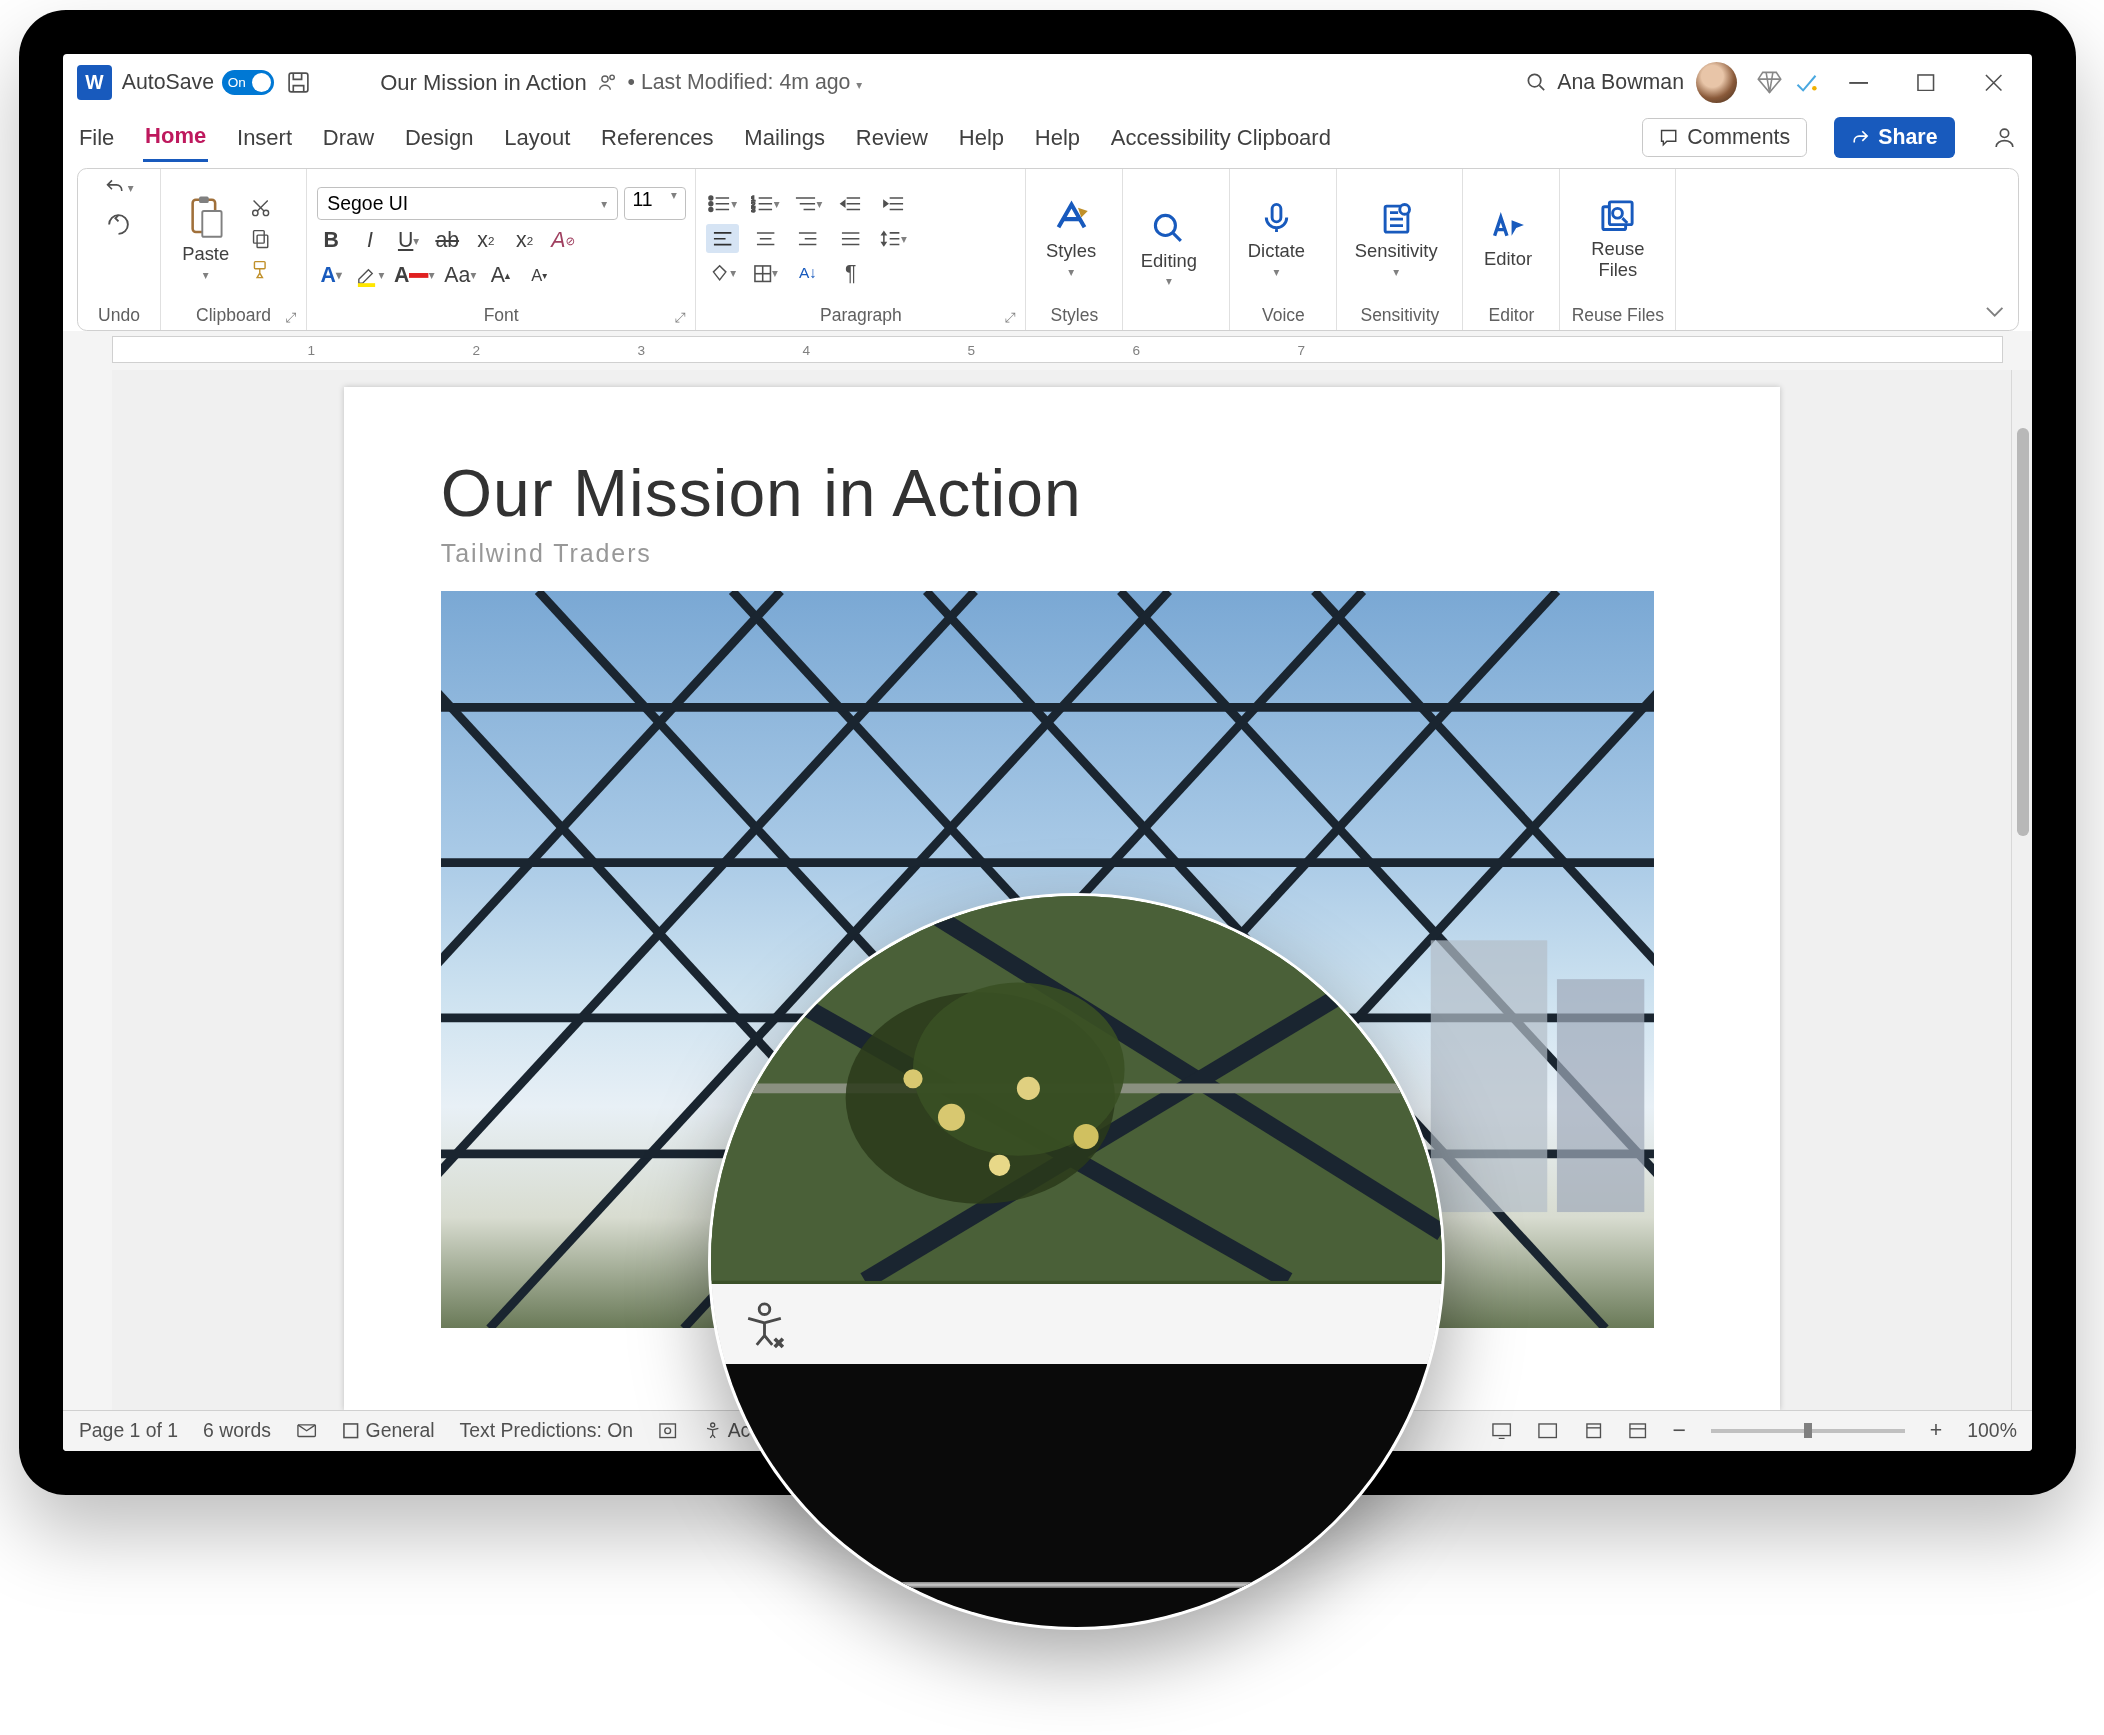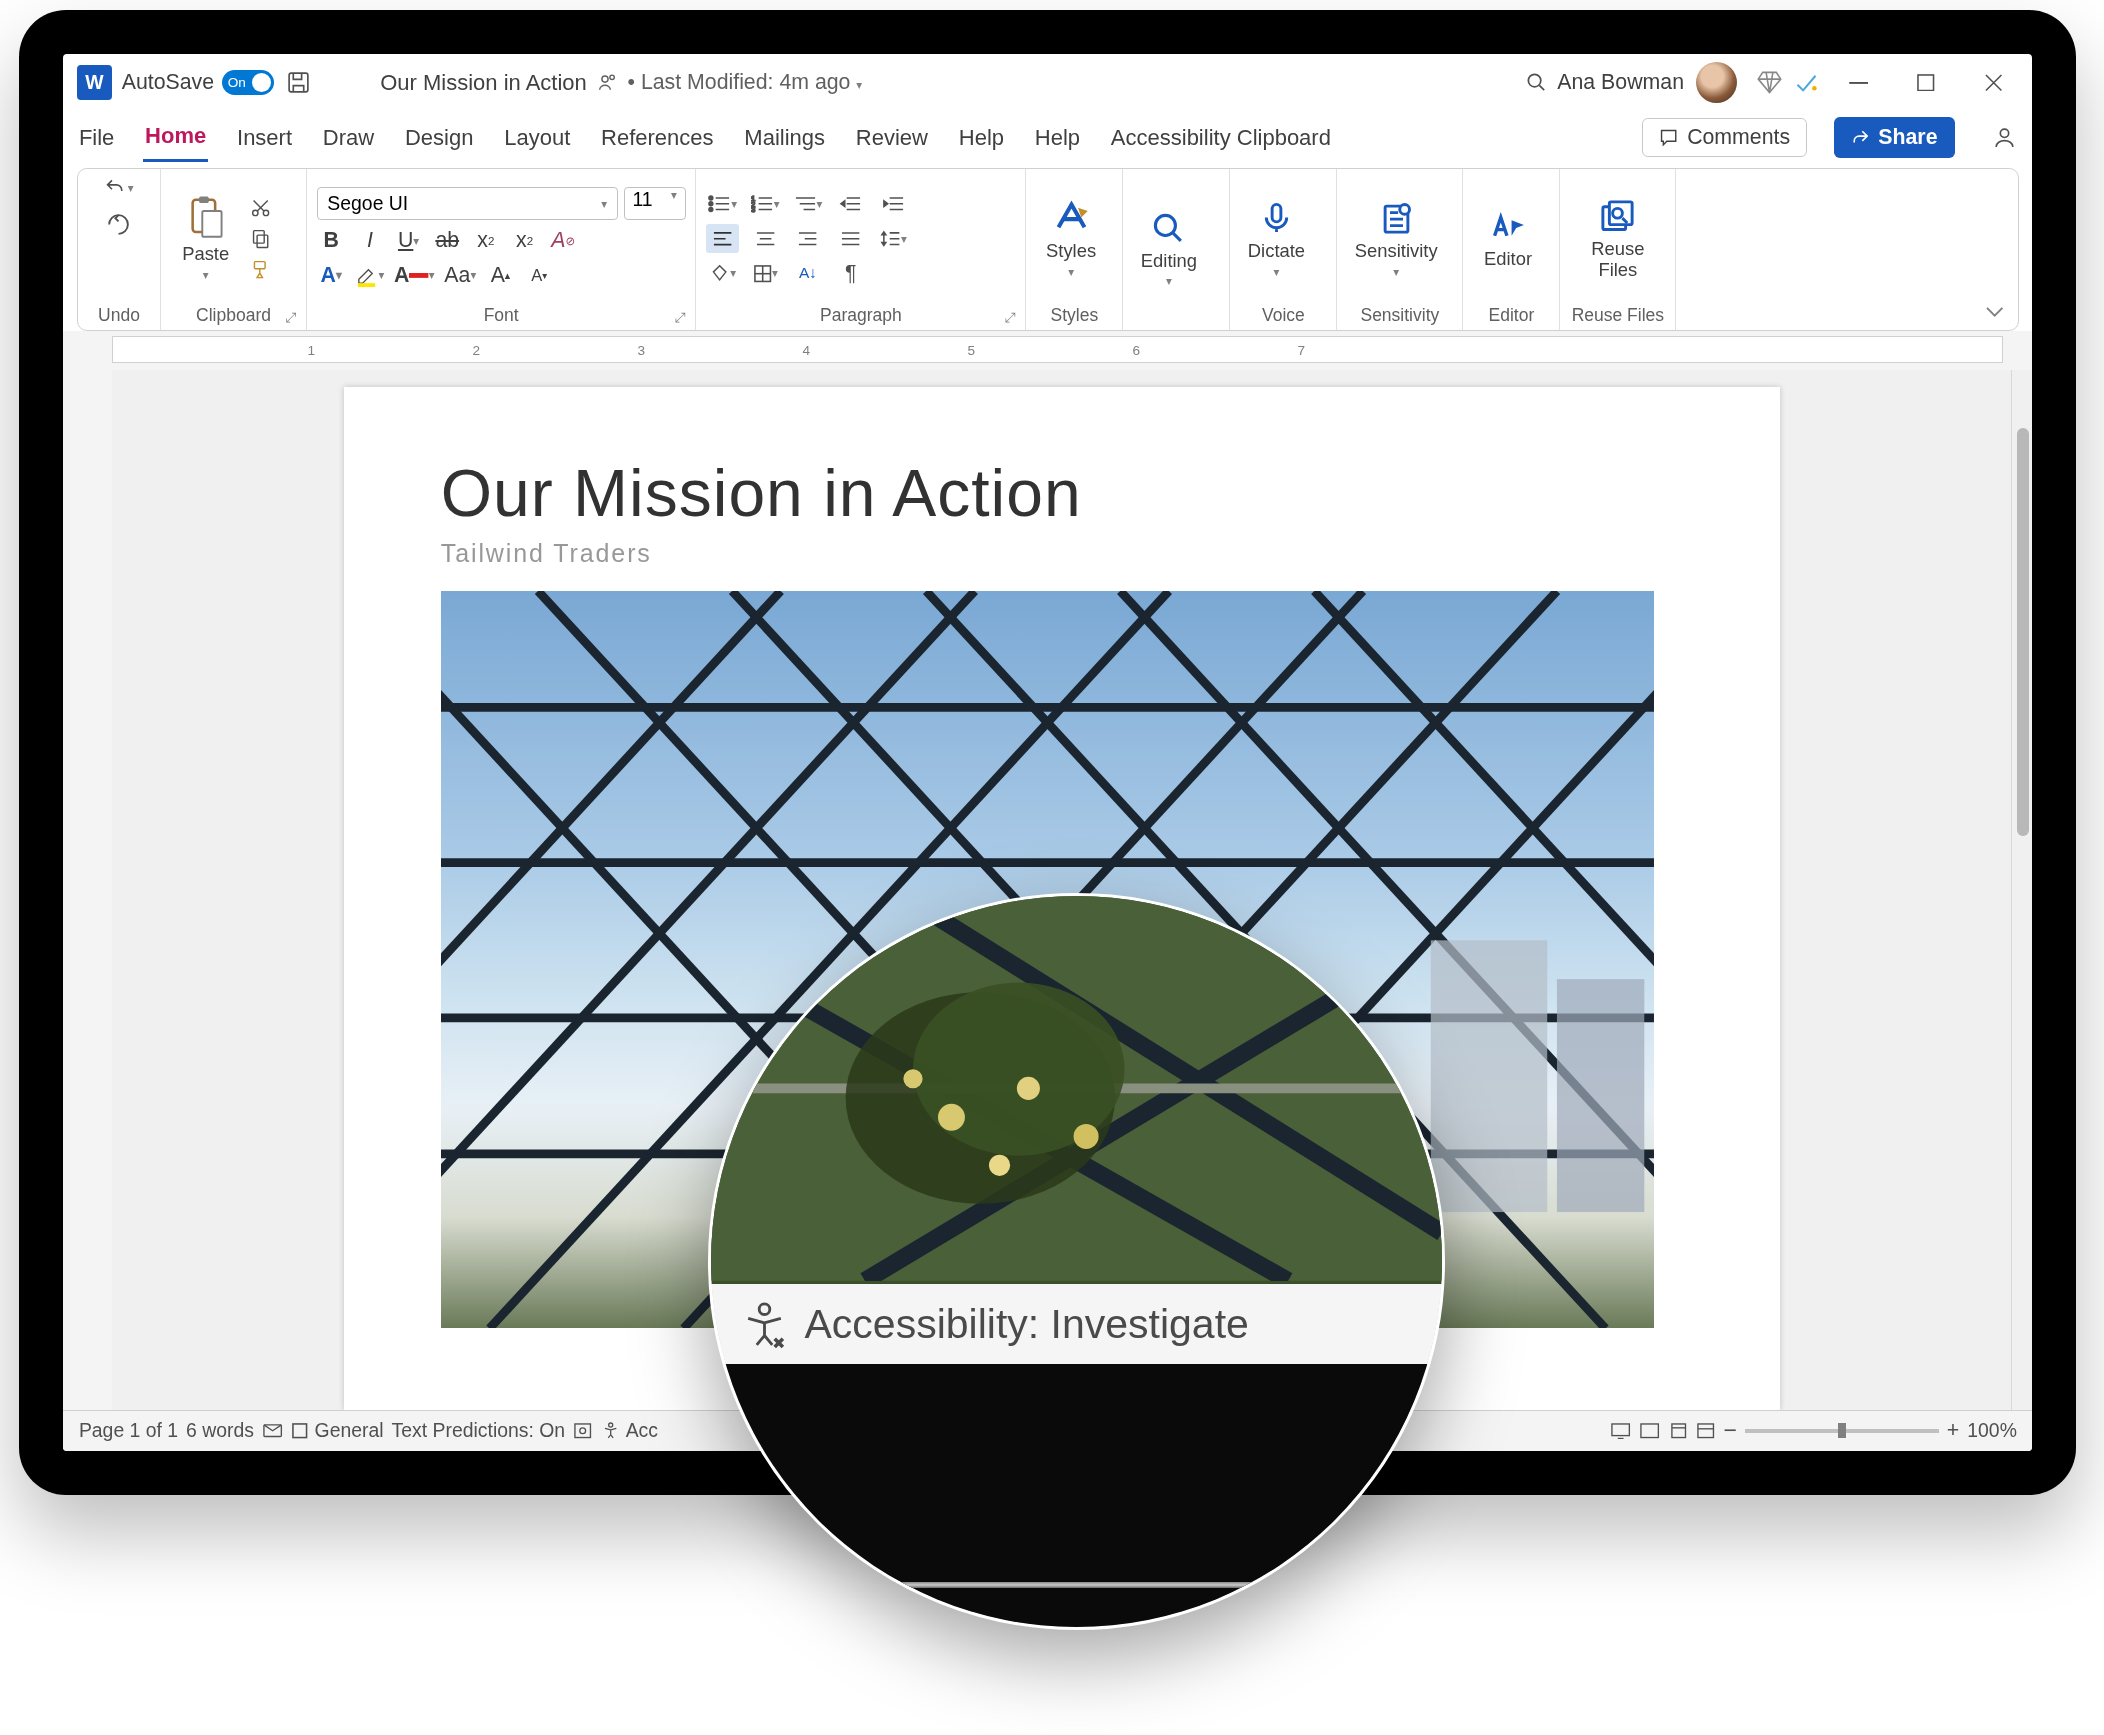--- a/index.html
+++ b/index.html
@@ -64,21 +64,21 @@
   .page-wrap { flex: 1; display: flex; justify-content: center; padding-top: 17.5px; position: relative; }
   .page { width: 1436px; background: #fff; box-shadow: 0 0 5.8px rgba(0,0,0,0.2); padding: 68px 97px; }
   .doc-h1 { font-size: 66px; font-weight: 300; color: #323232; letter-spacing: 1px; }
   .doc-sub { font-size: 25px; color: #989898; margin-top: 7.8px; letter-spacing: 1.9px; }
   .doc-image { width: 1213px; height: 737px; margin-top: 23px; position: relative; overflow: hidden; background: linear-gradient(180deg, #7aa8d4 0%, #a8c9e6 35%, #cde2f0 55%, #e8f0f6 70%, #d8dcd0 85%, #6a7a58 100%); }
   .lattice { position: absolute; inset: 0; }
   .lattice line { stroke: #1a2530; stroke-width: 9; }
   .vscroll { width: 21.3px; background: #f0f0f0; position: relative; border-left: 1px solid #d8d8d8; }
   .vscroll-thumb { position: absolute; top: 58px; width: 11.6px; left: 4.9px; height: 408px; background: #b8b8b8; border-radius: 5.8px; }
   
-  .statusbar { height: 41px; background: #f4f4f4; border-top: 1px solid #d0d0d0; display: flex; align-items: center; padding: 0 15.5px; gap: 8px; font-size: 19.4px; color: #505050; }
+  .statusbar { height: 41px; background: #f4f4f4; border-top: 1px solid #d0d0d0; display: flex; align-items: center; padding: 0 15.5px; gap: 25px; font-size: 19.4px; color: #505050; }
   .status-item { display: flex; align-items: center; gap: 5.8px; }
   .status-spacer { flex: 1; }
   .zoom-slider { width: 194px; height: 3.9px; background: #c0c0c0; position: relative; }
   .zoom-thumb { position: absolute; top: -5.8px; left: 93px; width: 7.8px; height: 15.5px; background: #808080; }
   
   .magnifier { position: absolute; top: 893px; left: 708px; width: 737px; height: 737px; border-radius: 50%; background: #fff; border: 3.9px solid #fff; box-shadow: 0 29px 78px rgba(0,0,0,0.35), inset 0 0 0 1px #c0c0c0; overflow: hidden; z-index: 50; }
   .mag-content { position: absolute; inset: 0; }
   .mag-image-strip { position: absolute; top: 0; left: 0; right: 0; height: 388px; background: linear-gradient(180deg, #4a6a3a 0%, #5a7a48 50%, #3a5028 100%); }
   .mag-image-strip svg { position: absolute; inset: 0; }
   .mag-statusbar { position: absolute; top: 388px; left: 0; right: 0; height: 80px; background: #f5f5f5; display: flex; align-items: center; gap: 15.5px; padding: 0 29px; font-size: 41px; color: #4a4a4a; }
@@ -650,20 +650,19 @@
             <circle cx="-70" cy="40" r="10" fill="#d8c870"></circle>
         </g>
       </svg>
     </div>
     <div class="mag-statusbar">
       <svg class="mag-access-icon" viewBox="0 0 24 24" fill="none" stroke="#4a4a4a" stroke-width="1.4">
         <circle cx="12" cy="4.5" r="2.6"></circle>
         <path d="M4 9l8 2.2L20 9M12 11.2v6.2M8.2 22l3.8-4.6 3.8 4.6"></path>
         <path d="M17 19l4 4M21 19l-4 4" stroke-width="1.8"></path>
       </svg>
-      <span>Accessibility: Investigate</span>
     </div>
     <div class="mag-below">
       <div class="mag-below-line"></div>
     </div>
   </div>
 </div>
 
 
 </body></html>

